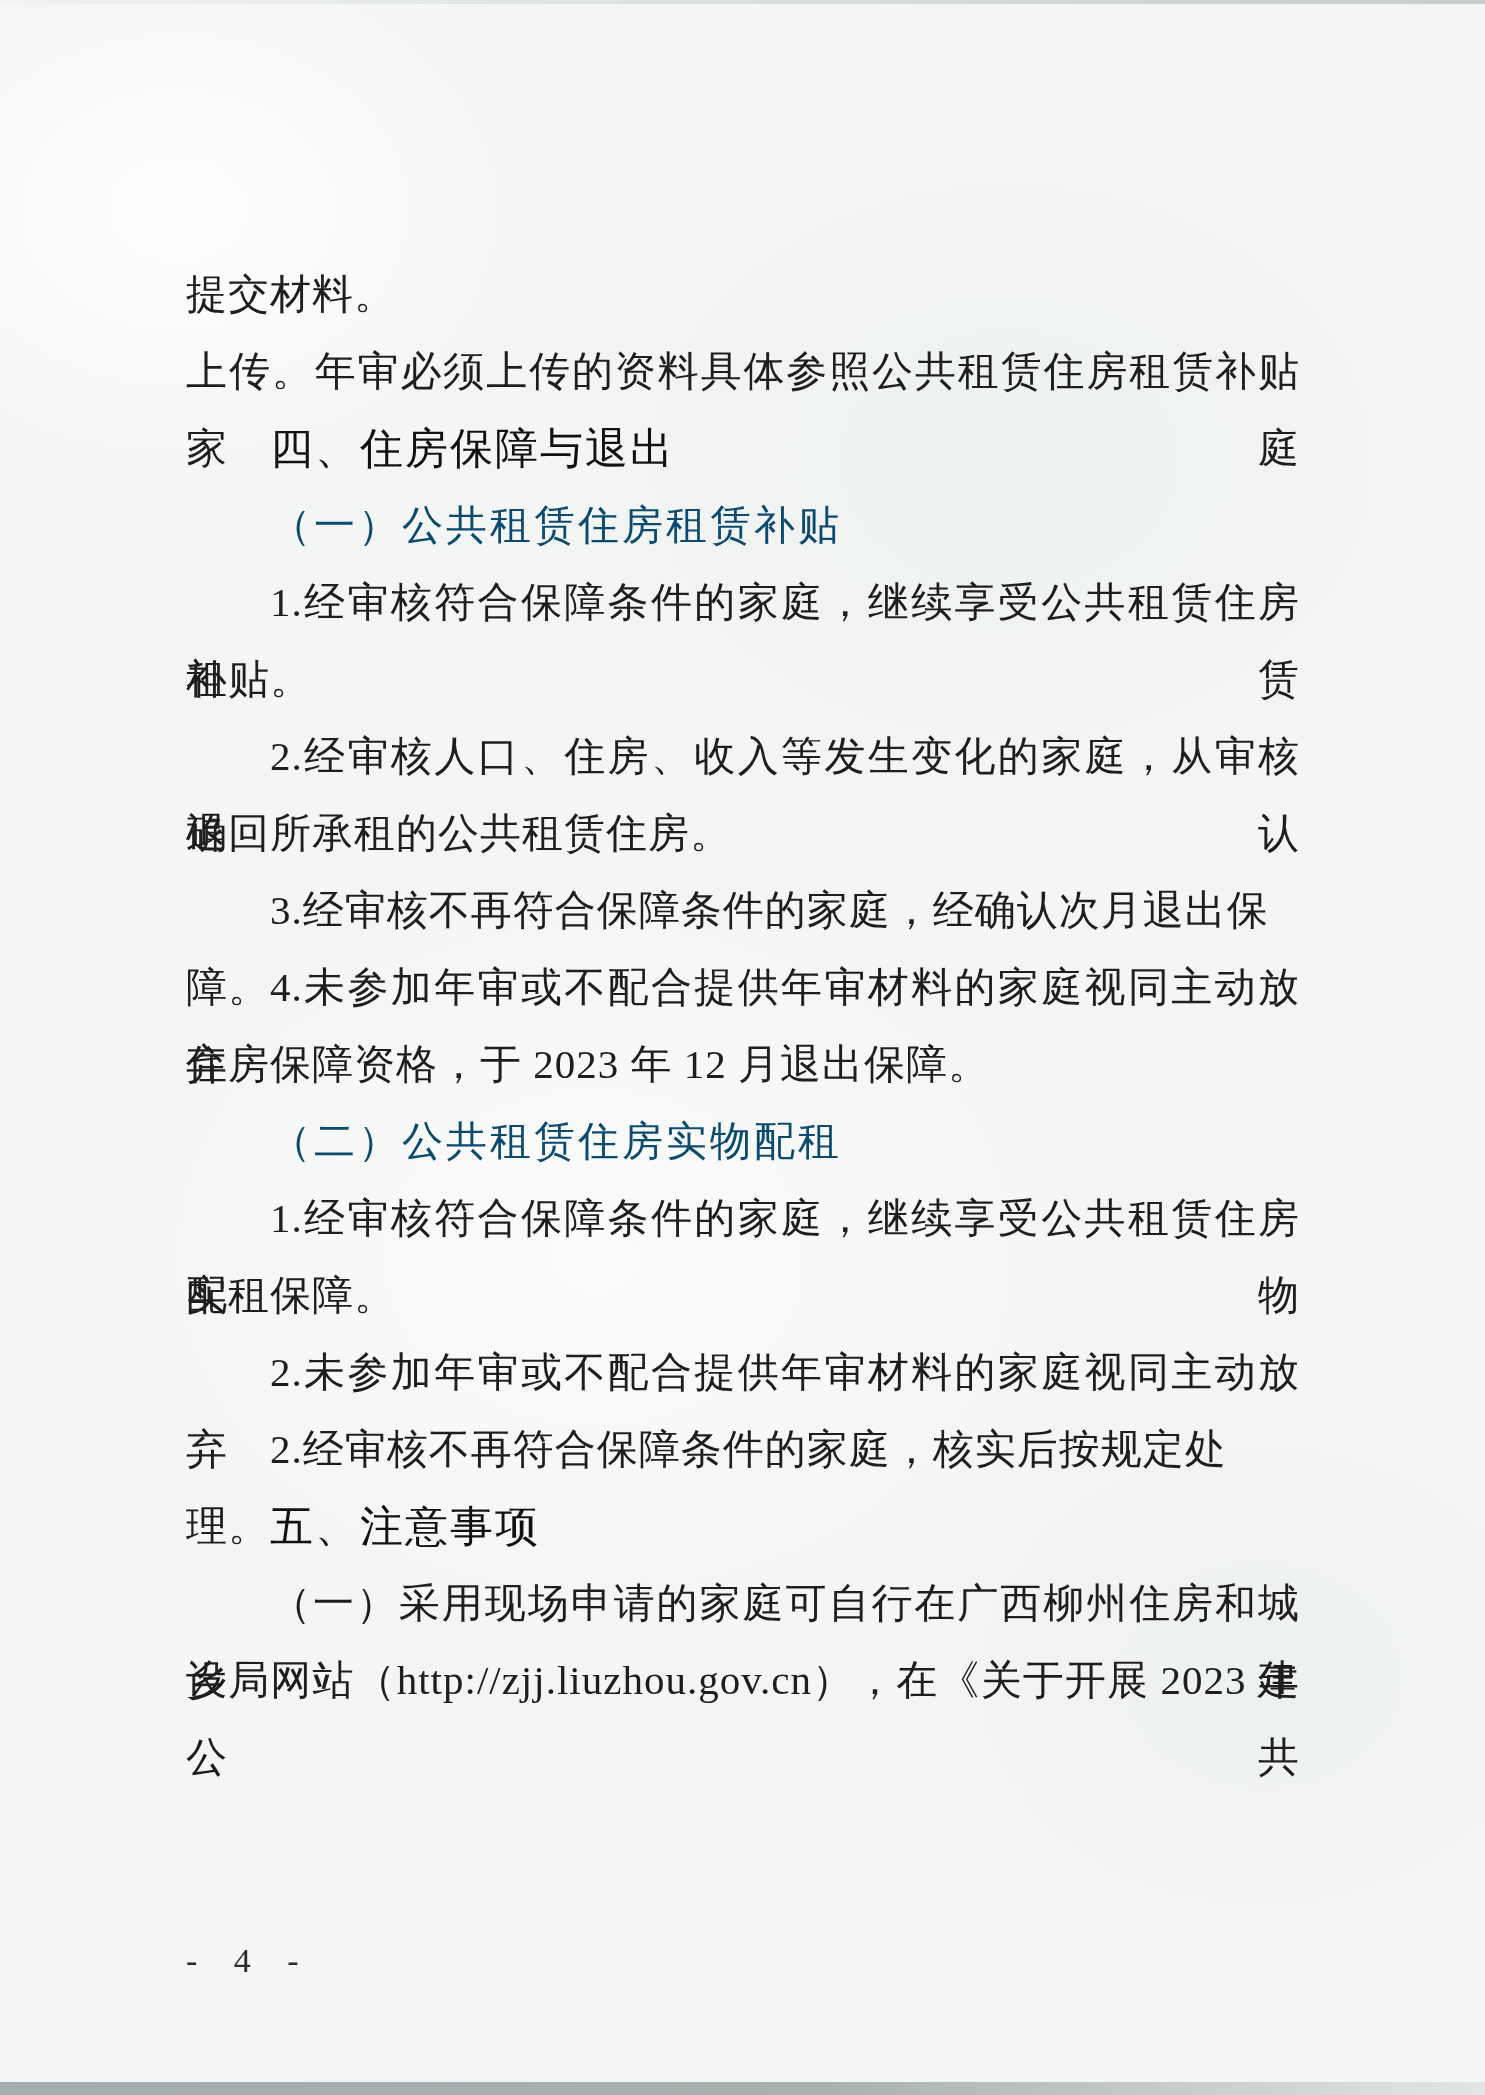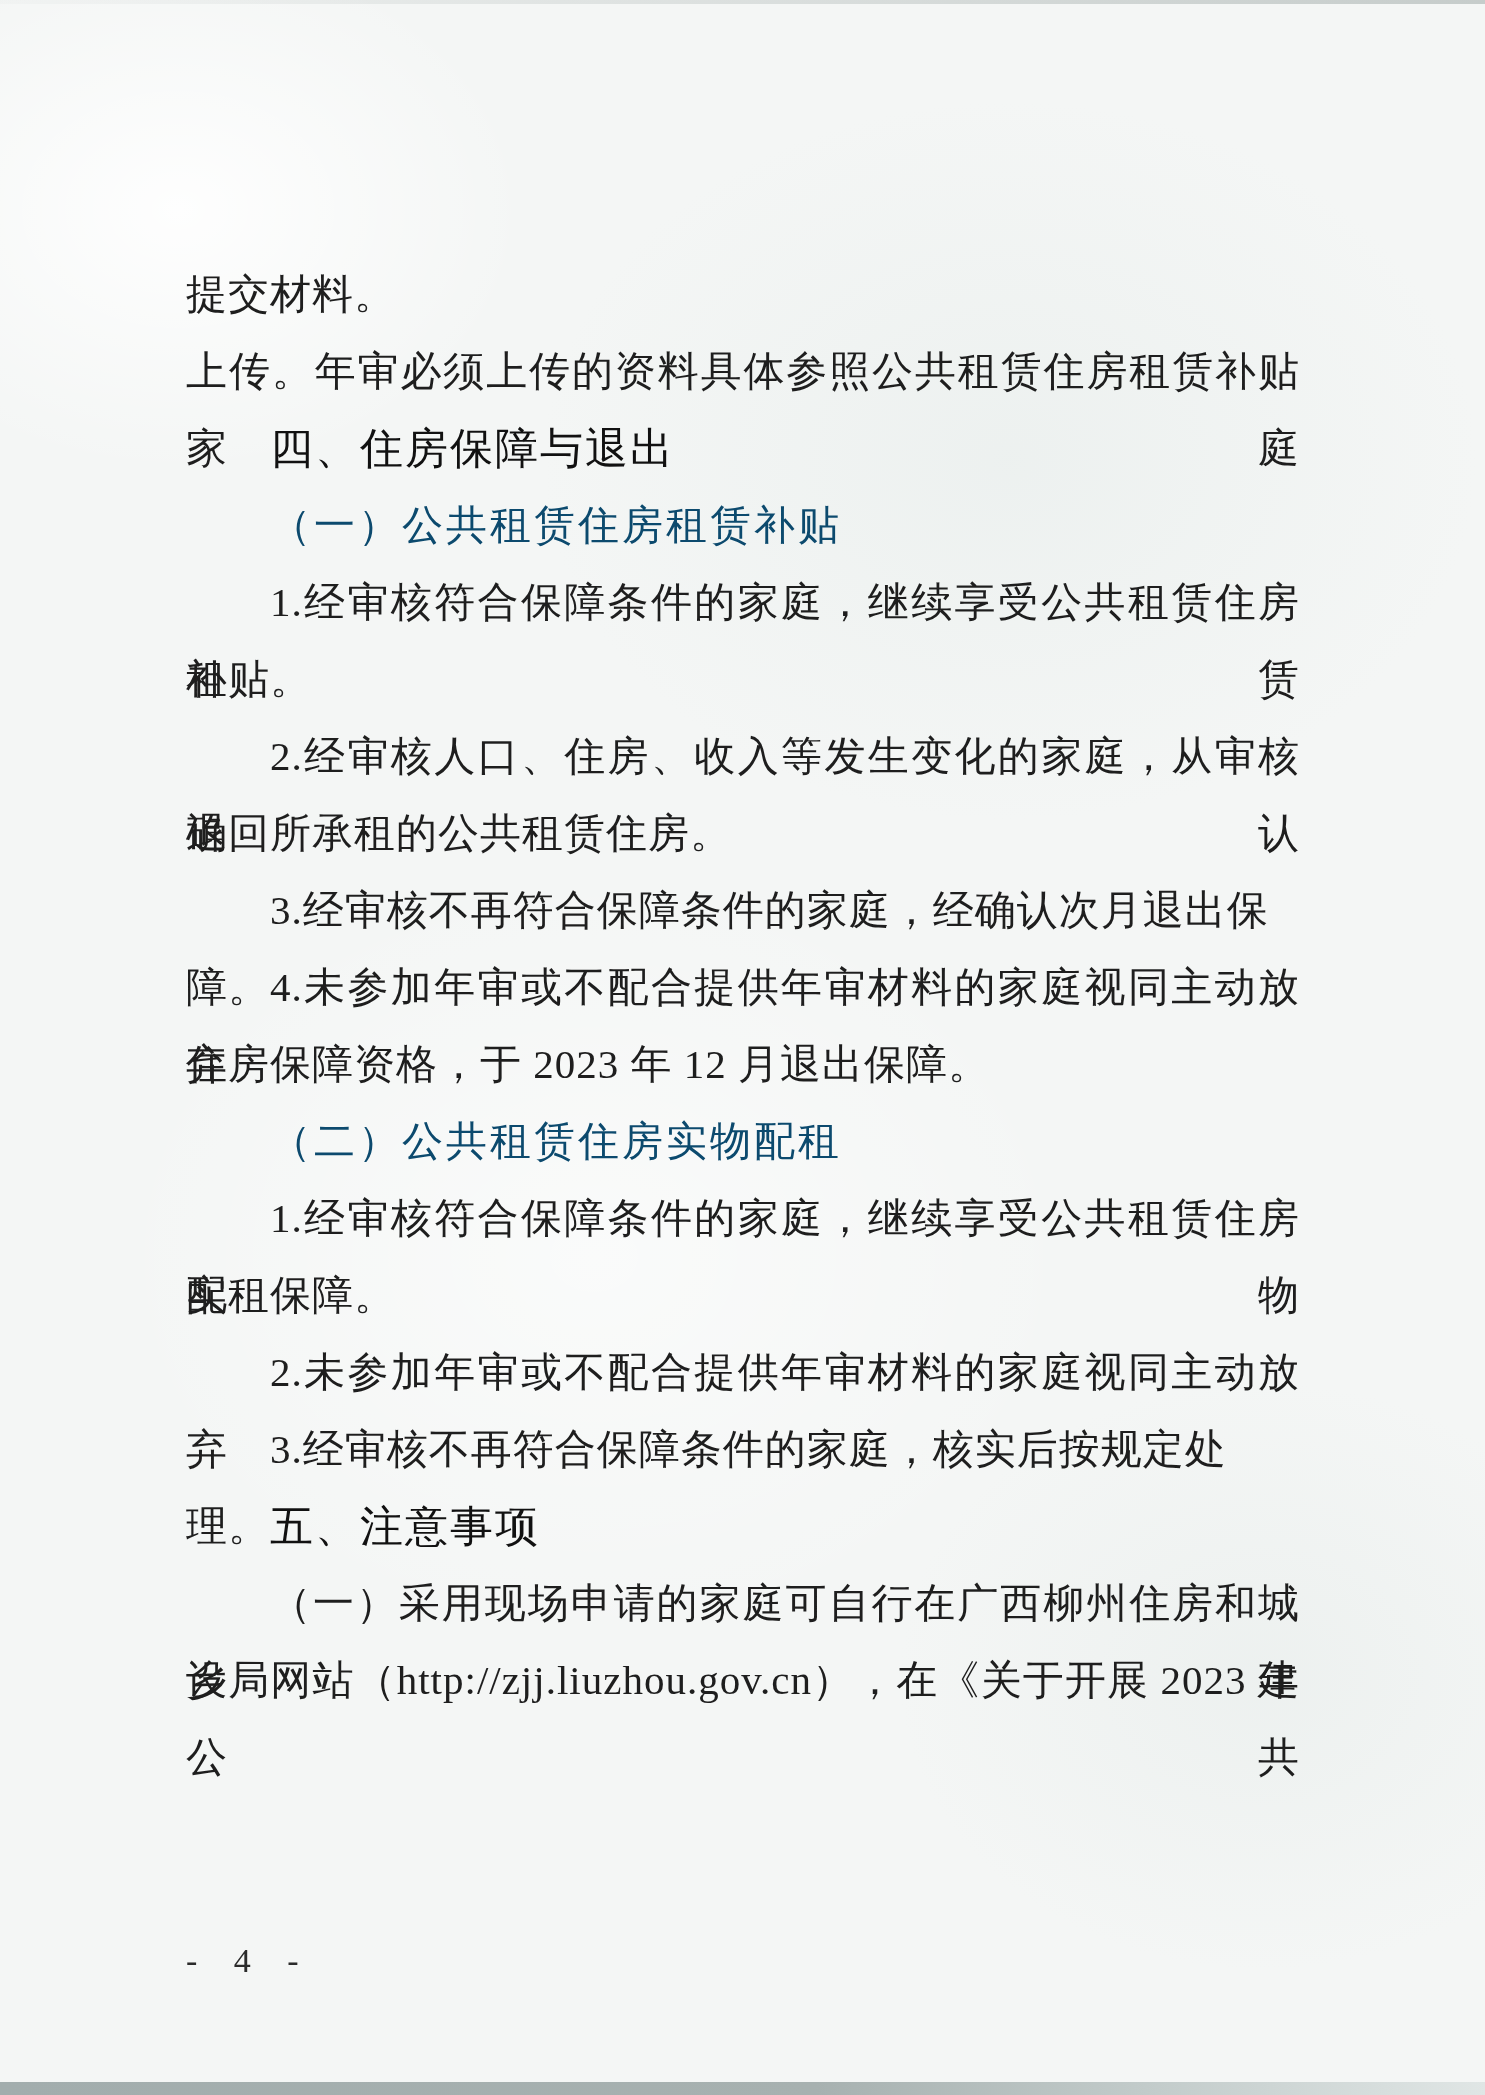--- a/index.html
+++ b/index.html
@@ -95,21 +95,21 @@
     <div class="line body">补贴。</div>
     <div class="line body indent justify">2.经审核人口、住房、收入等发生变化的家庭，从审核确认</div>
     <div class="line body">退回所承租的公共租赁住房。</div>
     <div class="line body indent">3.经审核不再符合保障条件的家庭，经确认次月退出保障。</div>
     <div class="line body indent justify">4.未参加年审或不配合提供年审材料的家庭视同主动放弃</div>
     <div class="line body">住房保障资格，于 2023 年 12 月退出保障。</div>
     <div class="line subheading indent">（二）公共租赁住房实物配租</div>
     <div class="line body indent justify">1.经审核符合保障条件的家庭，继续享受公共租赁住房实物</div>
     <div class="line body">配租保障。</div>
     <div class="line body indent justify">2.未参加年审或不配合提供年审材料的家庭视同主动放弃</div>
-    <div class="line body indent">3.经审核不再符合保障条件的家庭，核实后按规定处理。</div>
+    <div class="line body indent">2.经审核不再符合保障条件的家庭，核实后按规定处理。</div>
     <div class="line heading indent">五、注意事项</div>
     <div class="line body indent justify">（一）采用现场申请的家庭可自行在广西柳州住房和城乡建</div>
     <div class="line body justify">设局网站（http://zjj.liuzhou.gov.cn），在《关于开展 2023 年公共</div>
   </div>
 
 <div class="page-number">- 4 -</div>
 
 <div class="bottom-scan-bar"></div>
 
 </body></html>

